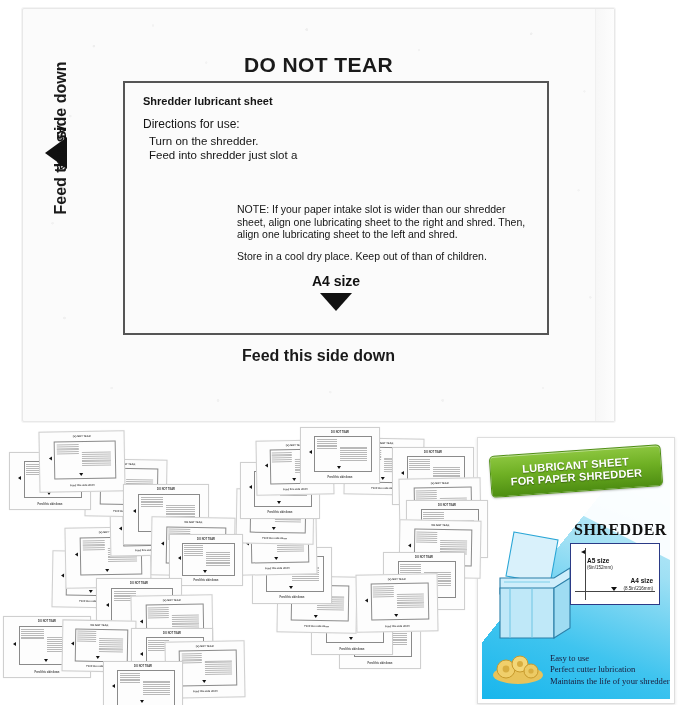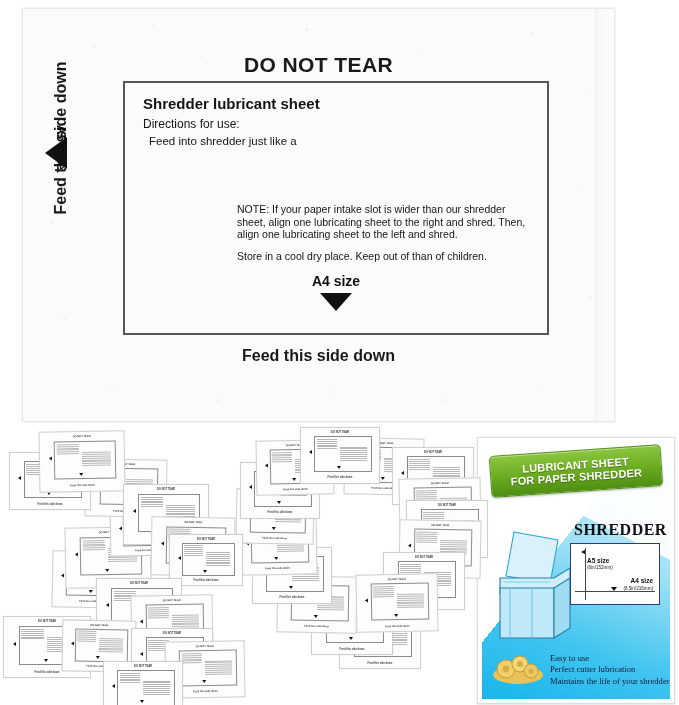--- a/index.html
+++ b/index.html
@@ -32,21 +32,21 @@
       background-repeat:no-repeat;}
   #envelope .rightband{position:absolute;right:0;top:0;width:18px;height:100%;
       background:linear-gradient(90deg,#f7f7f7,#fdfdfd);border-left:1px solid #f0f0f0;}
 
   #title-donottear{position:absolute;left:0;right:0;top:44px;text-align:center;
       font-size:21px;font-weight:700;letter-spacing:.4px;color:#1a1a1a;}
 
   #instr-box{position:absolute;left:100px;top:72px;width:426px;height:254px;
       border:2px solid #555;background:transparent;box-sizing:border-box;}
 
-  .b-head{position:absolute;left:18px;top:12px;font-size:15px;font-weight:700;color:#151515;}
+  .b-head{position:absolute;left:18px;top:12px;font-size:11px;font-weight:700;color:#151515;}
   .b-dir{position:absolute;left:18px;top:34px;font-size:12px;color:#151515;}
   .b-steps{position:absolute;left:24px;top:52px;font-size:11.5px;line-height:13.6px;color:#151515;}
   .b-note{position:absolute;left:112px;top:120px;width:300px;font-size:10.5px;line-height:12.6px;color:#151515;}
   .b-note p{margin:0 2px 9px 0;}
   .b-note p:last-child{margin-bottom:0;}
 
   
   #a5-wrap{position:absolute;left:22px;top:110px;width:62px;height:86px;}
   #a5-arrow{position:absolute;left:0;top:18px;width:0;height:0;
       border-top:16px solid transparent;border-bottom:16px solid transparent;
@@ -146,21 +146,22 @@
 
   <div id="a5-wrap">
     <div id="a5-arrow"></div>
     <div id="a5-label">A5 size</div>
   </div>
 
   <div id="instr-box">
     <div class="b-head">Shredder lubricant sheet</div>
     <div class="b-dir">Directions for use:</div>
     <div class="b-steps">
-      <div>Feed into shredder just like a</div>
+      <div>Turn on the shredder.</div>
+      <div>Feed into shredder just slot a</div>
     </div>
     <div class="b-note">
       <p>NOTE: If your paper intake slot is wider than our shredder sheet, align one lubricating sheet to the right and shred. Then, align one lubricating sheet to the left and shred.</p>
       <p>Store in a cool dry place. Keep out of than of children.</p>
     </div>
     <div id="a4-label">A4 size</div>
     <div id="a4-arrow"></div>
   </div>
 
   <div id="feed-bottom">Feed this side down</div>

